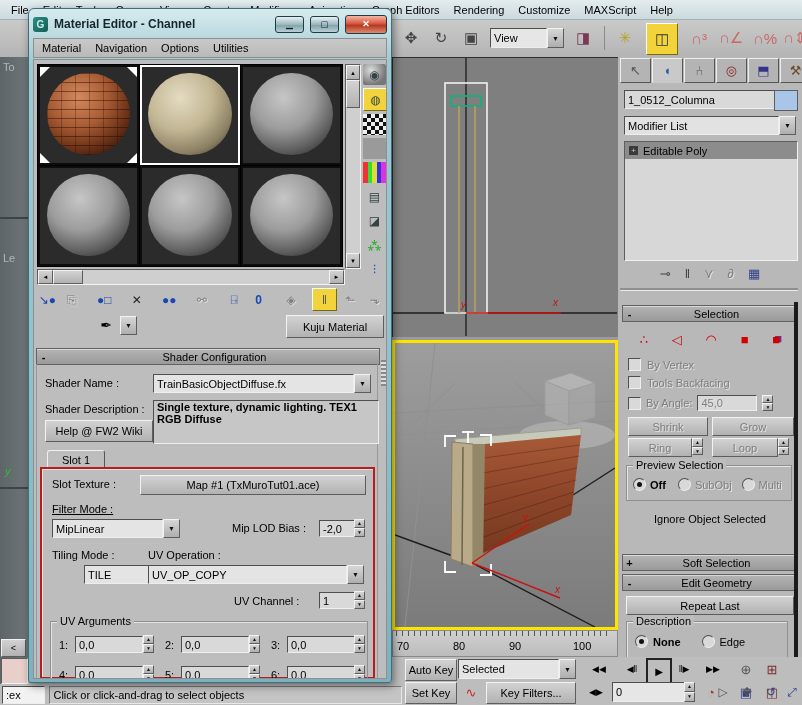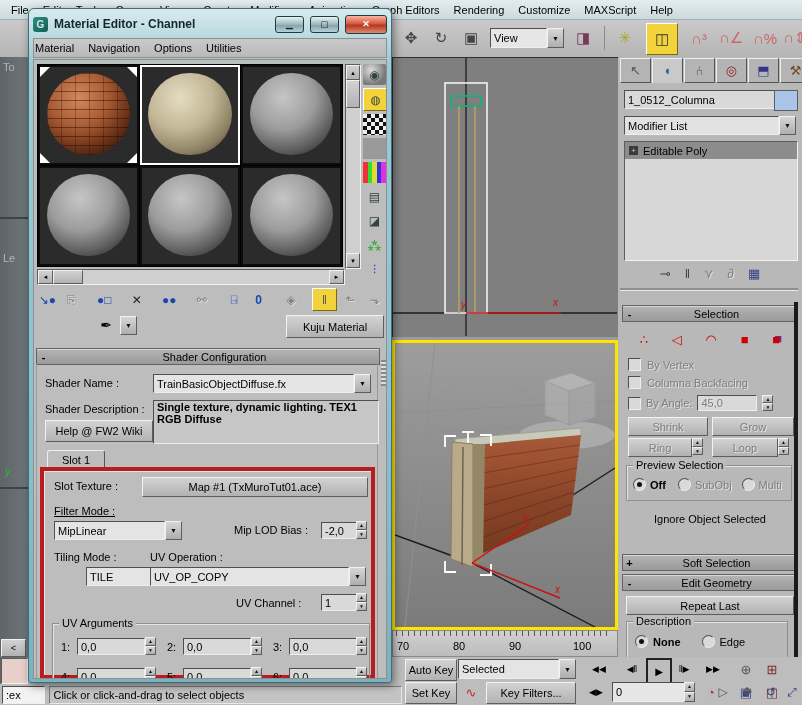--- a/index.html
+++ b/index.html
@@ -287,21 +287,21 @@
       <span class="redsub">◠</span>
       <span class="redsub" style="color:#d40000;">■</span>
       <span class="redsub" style="text-shadow:2px -1px 0 #7a2a8a;">■</span>
     </div>
     <div class="abs" style="left:10px;top:301px;display:flex;gap:6px;align-items:center;">
       <span class="chk"></span>
       <span class="dis lbl">By Vertex</span>
     </div>
     <div class="abs" style="left:10px;top:319px;display:flex;gap:6px;align-items:center;">
       <span class="chk"></span>
-      <span class="dis lbl">Columna Backfacing</span>
+      <span class="dis lbl">Tools Backfacing</span>
     </div>
     <div class="abs" style="left:10px;top:338px;display:flex;gap:5px;align-items:center;">
       <span class="chk"></span>
       <span class="dis lbl">By Angle:</span>
       <span class="field dis" style="width:52px;height:14px;">45,0</span>
       <span class="spin" style="height:16px;">
           <span>▲</span>
           <span>▼</span>
         </span>
     </div>
@@ -397,21 +397,21 @@
 
     <div class="abs" style="left:4px;top:3px;width:354px;height:24px;display:flex;align-items:center;gap:6px;">
       <span style="width:15px;height:15px;border-radius:3px;background:linear-gradient(135deg,#2e8f86,#145c55);color:#cdeee8;font-size:10px;font-weight:bold;display:flex;align-items:center;justify-content:center;">G</span>
       <span class="titleline">Material Editor - Channel</span>
       <span style="flex:1"></span>
       <span class="winbtn" style="width:27px;">▁</span>
       <span class="winbtn" style="width:27px;">▢</span>
       <span class="winbtn close" style="width:40px;height:17px;">✕</span>
     </div>
 
-    <div class="abs" style="left:4px;top:29px;width:354px;height:20px;background:linear-gradient(180deg,#c9c9c9,#b9b9b9);border:1px solid #8f8f8f;box-sizing:border-box;display:flex;align-items:center;gap:14px;padding-left:1px;">
+    <div class="abs" style="left:4px;top:29px;width:354px;height:20px;background:linear-gradient(180deg,#c9c9c9,#b9b9b9);border:1px solid #8f8f8f;box-sizing:border-box;display:flex;align-items:center;gap:14px;padding-left:8px;">
       <span>Material</span>
       <span>Navigation</span>
       <span>Options</span>
       <span>Utilities</span>
     </div>
 
     <div class="abs" style="left:4px;top:50px;width:354px;height:620px;background:#bdbdbd;border:1px solid #8f8f8f;box-sizing:border-box;overflow:hidden;">
 
       <div class="abs" style="left:3px;top:4px;width:306px;height:203px;background:#000;display:grid;grid-template-columns:repeat(3,1fr);grid-template-rows:repeat(2,1fr);gap:1px;padding:1px;box-sizing:border-box;">
         <div class="slot">
@@ -507,21 +507,21 @@
         </div>
         <span class="abs lbl" style="left:8px;top:39px;">Shader Description :</span>
         <div class="abs field" style="left:116px;top:36px;width:218px;height:42px;align-items:flex-start;white-space:normal;background:#c6c6c6;font-weight:bold;">
           <span>Single texture, dynamic lighting. TEX1 RGB Diffuse</span>
         </div>
         <div class="abs btn" style="left:8px;top:56px;width:106px;height:20px;">Help @ FW2 Wiki</div>
         <div class="abs" style="left:10px;top:86px;width:56px;height:17px;background:#bdbdbd;border:1px solid;border-color:#eee #555 #bdbdbd #eee;border-radius:3px 3px 0 0;display:flex;align-items:center;justify-content:center;">
           <span>Slot 1</span>
         </div>
 
-        <div class="abs" style="left:3px;top:103px;width:335px;height:212px;border:4px solid #b91c1c;box-shadow:inset 1px 1px 0 #e4e4e4;box-sizing:border-box;">
+        <div class="abs" style="left:3px;top:103px;width:335px;height:212px;border:2px solid #b91c1c;box-shadow:inset 1px 1px 0 #e4e4e4;box-sizing:border-box;">
           <span class="abs lbl" style="left:10px;top:9px;">Slot Texture :</span>
           <div class="abs btn" style="left:98px;top:6px;width:224px;height:18px;">Map #1 (TxMuroTut01.ace)</div>
           <span class="abs lbl" style="left:10px;top:34px;text-decoration:underline;">Filter Mode :</span>
           <div class="abs combo" style="left:10px;top:50px;width:128px;height:19px;">
             <div class="field val" style="background:#e4e4e4;">MipLinear</div>
             <div class="combo-arrow">▼</div>
           </div>
           <span class="abs lbl" style="left:190px;top:53px;">Mip LOD Bias :</span>
           <div class="abs field" style="left:277px;top:51px;width:32px;height:15px;">-2,0</div>
           <span class="abs spin" style="left:312px;top:50px;height:18px;">

